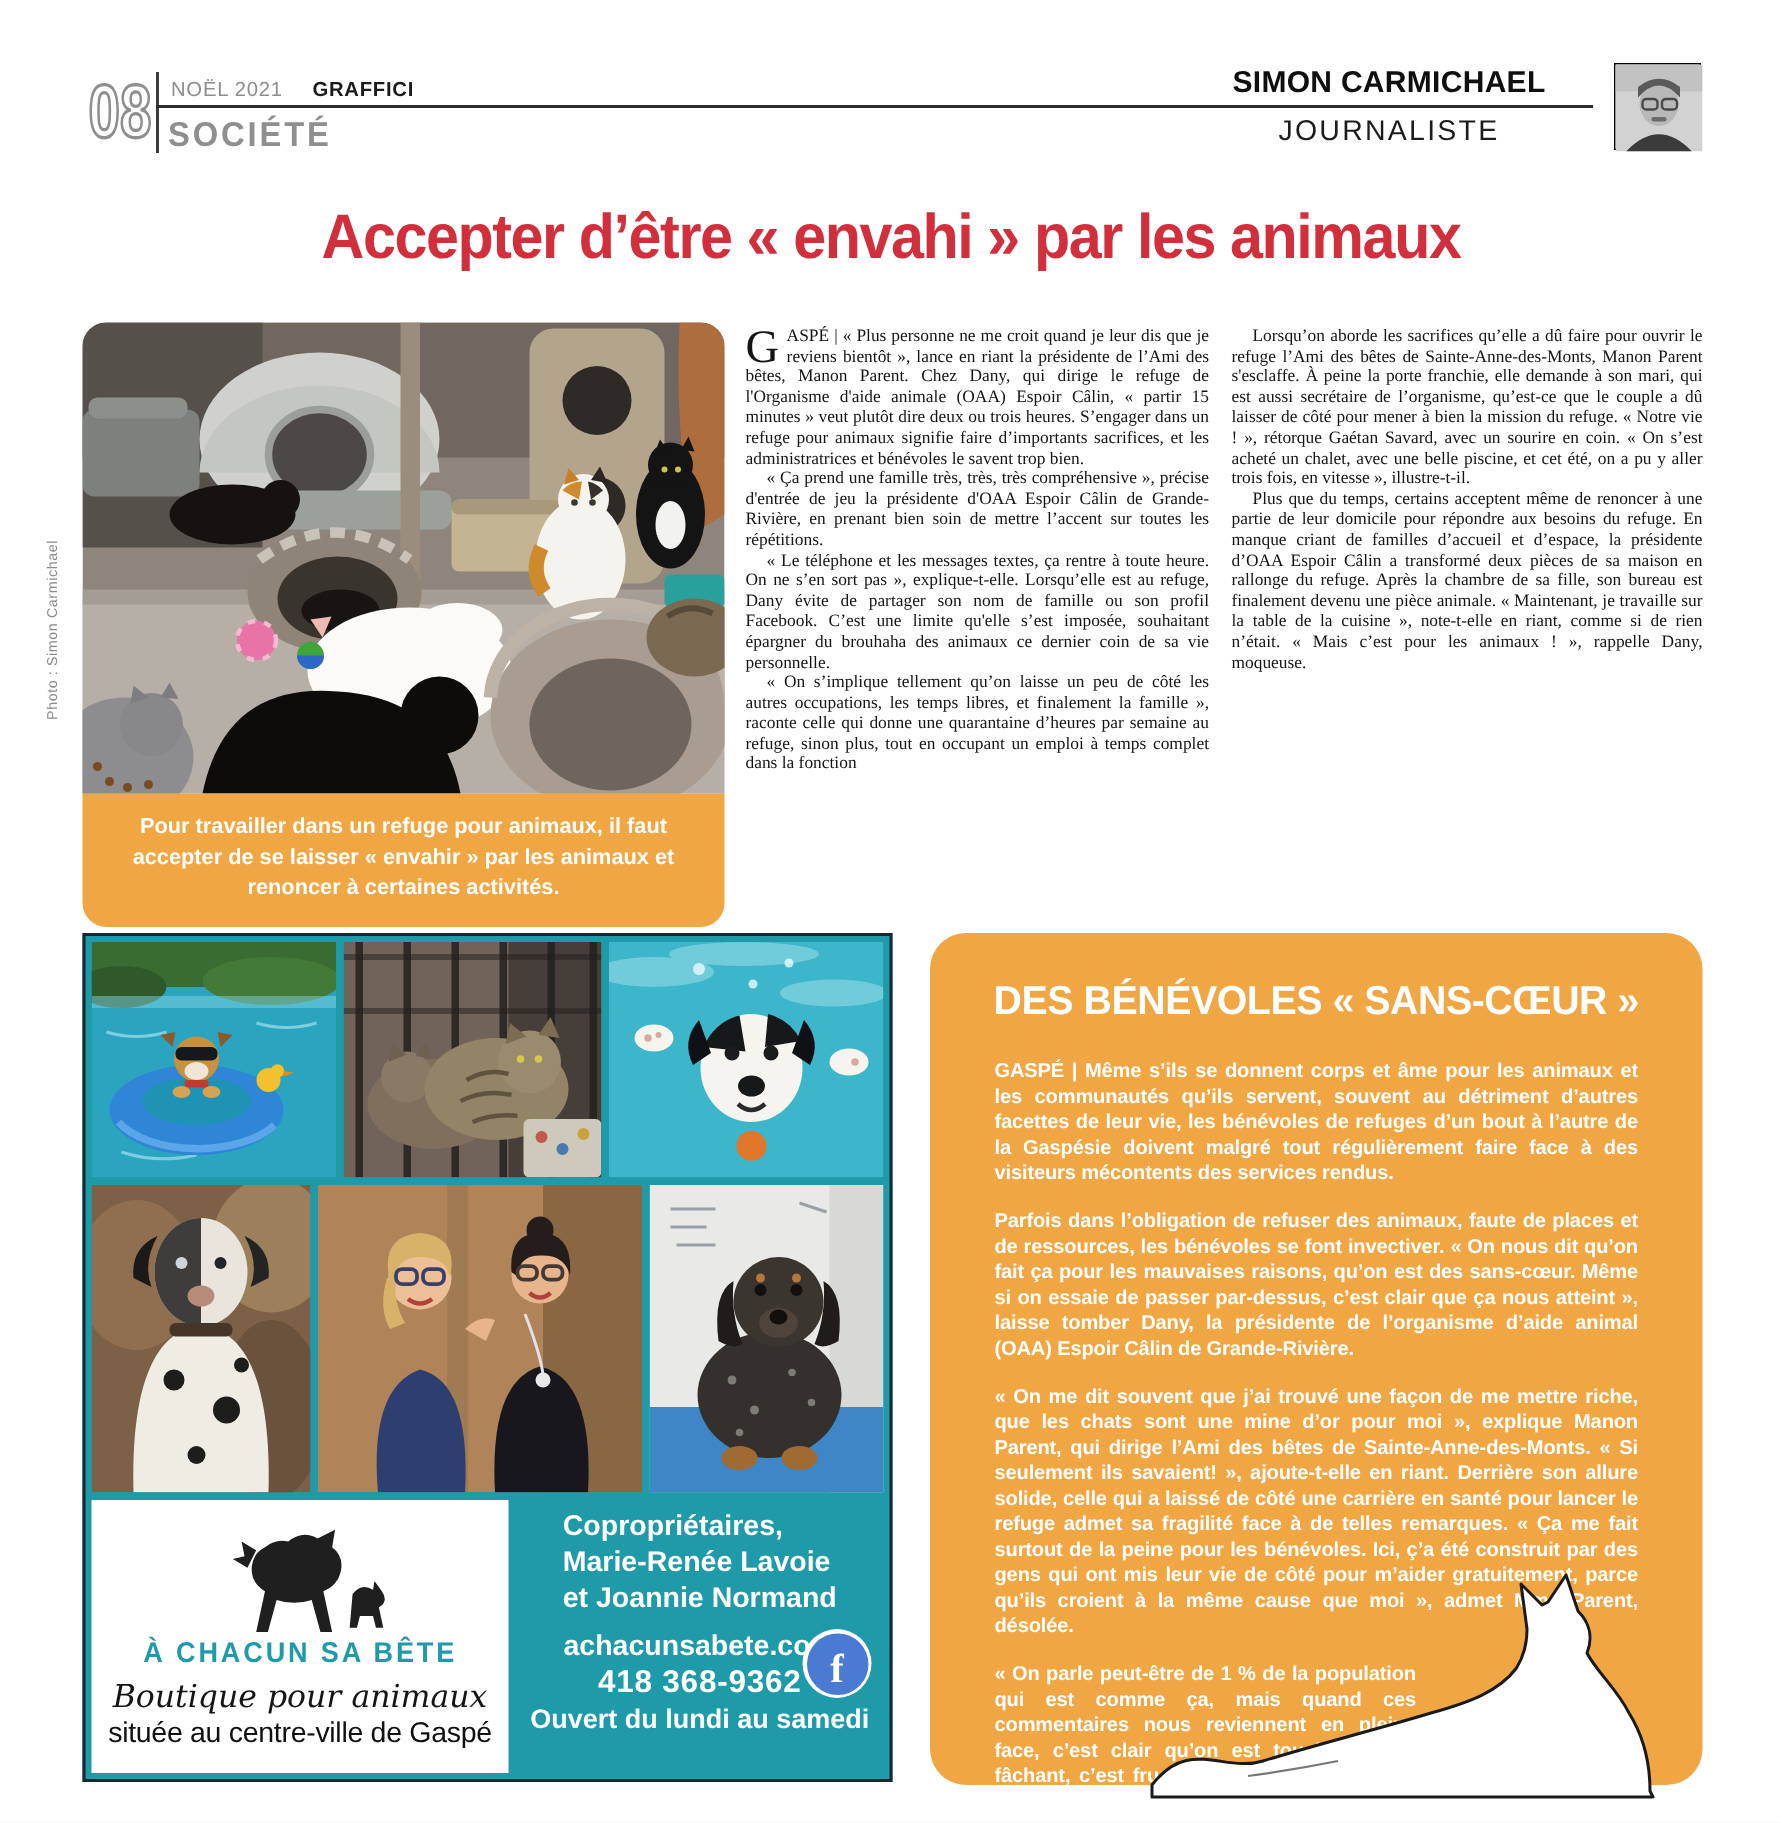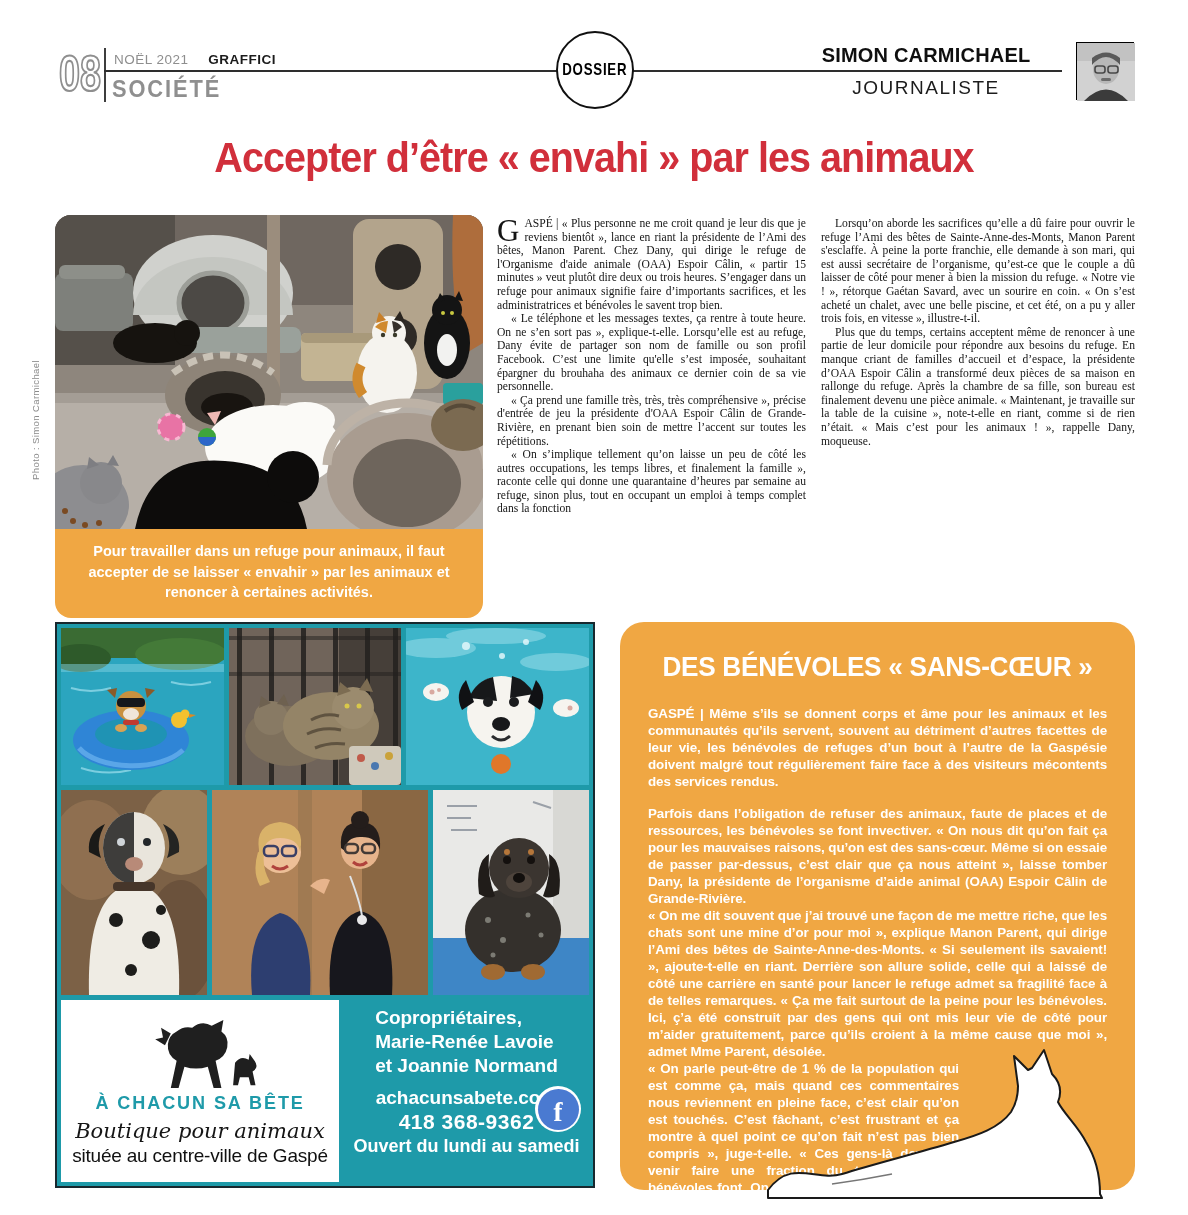--- a/index.html
+++ b/index.html
@@ -69,21 +69,21 @@
   .fb{position:absolute;right:8px;top:86px;width:46px;height:46px;border-radius:50%;background:#fff;
     display:flex;align-items:center;justify-content:center}
   .fb-inner{width:41px;height:41px;border-radius:50%;background:var(--fb);color:#fff;display:flex;
     align-items:center;justify-content:center;font-family:"Liberation Serif",serif;font-weight:700;font-size:27px;padding-top:6px}
 
   
   .sidebar{position:absolute;left:620px;top:622px;width:515px;height:568px;background:var(--orange);
     border-radius:24px;padding:30px 28px 0;color:#fff}
   .sb-title{text-align:center;font-size:27px;font-weight:700;letter-spacing:-.3px;transform:scaleX(.97);
     margin:2px 0 22px;white-space:nowrap}
-  .sidebar p{font-size:13.4px;line-height:17px;font-weight:700;text-align:justify;margin:0;letter-spacing:-.1px}
+  .sidebar p{font-size:13.4px;line-height:17px;font-weight:700;text-align:justify;margin:15px;letter-spacing:-.1px}
   .sidebar p.lead{margin-bottom:15px}
   .cat-float{float:right;width:142px;height:150px;margin:32px 0 0 6px}
   .cat-sil{position:absolute;left:762px;top:1038px;width:378px;height:172px;z-index:3}
 </style>
 </head>
 <body>
 
 <div class="page">
 
   <div class="pagenum">
@@ -92,23 +92,20 @@
     </svg>
   </div>
   <div class="vline"></div>
   <div class="issue-row">
     <span class="issue">NOËL 2021</span>
     <span class="brand">GRAFFICI</span>
   </div>
   <div class="hrule"></div>
   <div class="section">SOCIÉTÉ</div>
 
-  <div class="dossier">
-    <span>DOSSIER</span>
-  </div>
 
   <div class="author-block">
     <div class="author-name">SIMON CARMICHAEL</div>
     <div class="author-role">JOURNALISTE</div>
   </div>
   <div class="author-photo">
     <svg viewBox="0 0 58 58" width="58" height="58">
       <rect width="58" height="58" fill="#d2d2d2"></rect>
       <rect width="58" height="18" fill="#c2c2c2"></rect>
       <ellipse cx="29" cy="26" rx="13" ry="15" fill="#b8b8b8"></ellipse>
@@ -188,22 +185,22 @@
           <circle cx="30" cy="310" r="3"></circle>
           <circle cx="10" cy="296" r="3"></circle>
           <circle cx="44" cy="308" r="3"></circle>
         </g>
     </svg>
     <figcaption class="caption">Pour travailler dans un refuge pour animaux, il faut accepter de se laisser « envahir » par les animaux et renoncer à certaines activités.</figcaption>
   </figure>
 
   <div class="bodycol col1">
     <p class="first"><span class="dropcap">G</span><span>ASPÉ | « Plus personne ne me croit quand je leur dis que je reviens bientôt », lance en riant la présidente de l’Ami des bêtes, Manon Parent. Chez Dany, qui dirige le refuge de l'Organisme d'aide animale (OAA) Espoir Câlin, « partir 15 minutes » veut plutôt dire deux ou trois heures. S’engager dans un refuge pour animaux signifie faire d’importants sacrifices, et les administratrices et bénévoles le savent trop bien.</span></p>
+    <p>« Ça prend une famille très, très, très compréhensive », précise d'entrée de jeu la présidente d'OAA Espoir Câlin de Grande-Rivière, en prenant bien soin de mettre l’accent sur toutes les répétitions.</p>
     <p>« Le téléphone et les messages textes, ça rentre à toute heure. On ne s’en sort pas », explique-t-elle. Lorsqu’elle est au refuge, Dany évite de partager son nom de famille ou son profil Facebook. C’est une limite qu'elle s’est imposée, souhaitant épargner du brouhaha des animaux ce dernier coin de sa vie personnelle.</p>
-    <p>« Ça prend une famille très, très, très compréhensive », précise d'entrée de jeu la présidente d'OAA Espoir Câlin de Grande-Rivière, en prenant bien soin de mettre l’accent sur toutes les répétitions.</p>
     <p>« On s’implique tellement qu’on laisse un peu de côté les autres occupations, les temps libres, et finalement la famille », raconte celle qui donne une quarantaine d’heures par semaine au refuge, sinon plus, tout en occupant un emploi à temps complet dans la fonction</p>
   </div>
   <div class="bodycol col2">
     <p>Lorsqu’on aborde les sacrifices qu’elle a dû faire pour ouvrir le refuge l’Ami des bêtes de Sainte-Anne-des-Monts, Manon Parent s'esclaffe. À peine la porte franchie, elle demande à son mari, qui est aussi secrétaire de l’organisme, qu’est-ce que le couple a dû laisser de côté pour mener à bien la mission du refuge. « Notre vie ! », rétorque Gaétan Savard, avec un sourire en coin. « On s’est acheté un chalet, avec une belle piscine, et cet été, on a pu y aller trois fois, en vitesse », illustre-t-il.</p>
     <p>Plus que du temps, certains acceptent même de renoncer à une partie de leur domicile pour répondre aux besoins du refuge. En manque criant de familles d’accueil et d’espace, la présidente d’OAA Espoir Câlin a transformé deux pièces de sa maison en rallonge du refuge. Après la chambre de sa fille, son bureau est finalement devenu une pièce animale. « Maintenant, je travaille sur la table de la cuisine », note-t-elle en riant, comme si de rien n’était. « Mais c’est pour les animaux ! », rappelle Dany, moqueuse.</p>
   </div>
 
   <div class="ad">
     <div class="ad-row">
       <div class="ad-cell" style="width:163px;height:157px">

